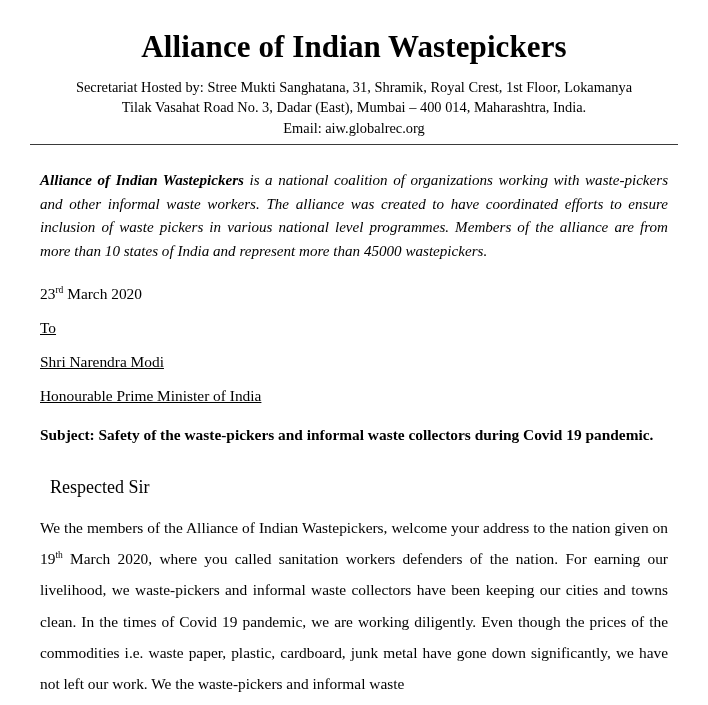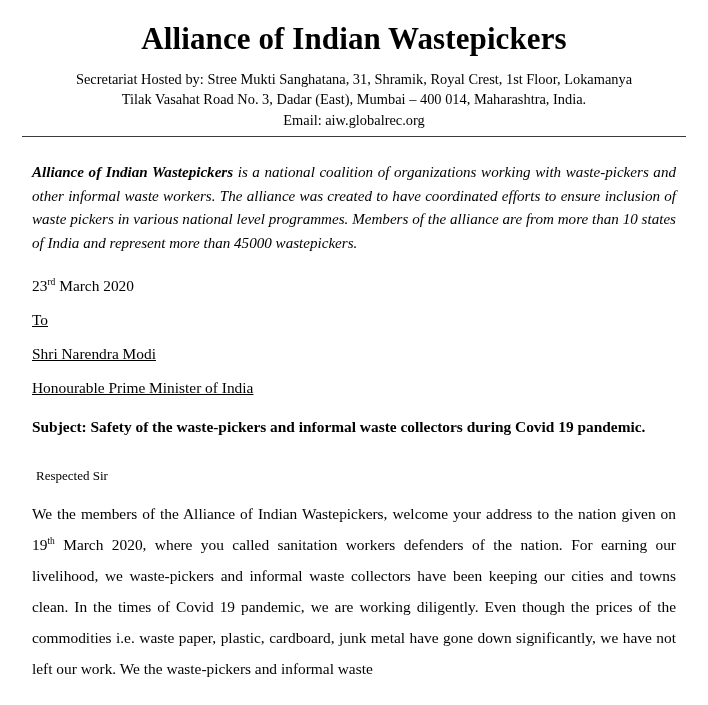--- a/index.html
+++ b/index.html
@@ -13,21 +13,21 @@
     overflow: hidden;
     font-family: "Liberation Serif", "DejaVu Serif", serif;
     color: #000000;
     -webkit-font-smoothing: antialiased;
   }
   .page {
     position: relative;
     width: 708px;
     height: 671px;
     box-sizing: border-box;
-    padding: 0;
+    padding: 8px;
   }
 
   
   .letterhead {
     padding-top: 22px;
   }
   .doc-title {
     text-align: center;
     font-size: 31px;
     font-weight: bold;
@@ -96,23 +96,23 @@
     font-size: 15.4px;
     font-weight: bold;
     text-underline-offset: 3px;
     line-height: 1.92;
     text-align: justify;
     text-align-last: left;
     margin: 12px 0 0 0;
   }
 
   .salutation {
-    font-size: 13px;
+    font-size: 18px;
     line-height: 1.3;
-    margin: 26px 0 0 4px;
+    margin: 26px 0 0 10px;
   }
 
   .body-para {
     font-size: 15.4px;
     line-height: 2.02;
     text-align: justify;
     text-align-last: left;
     margin: 13px 0 0 0;
   }
 </style>

